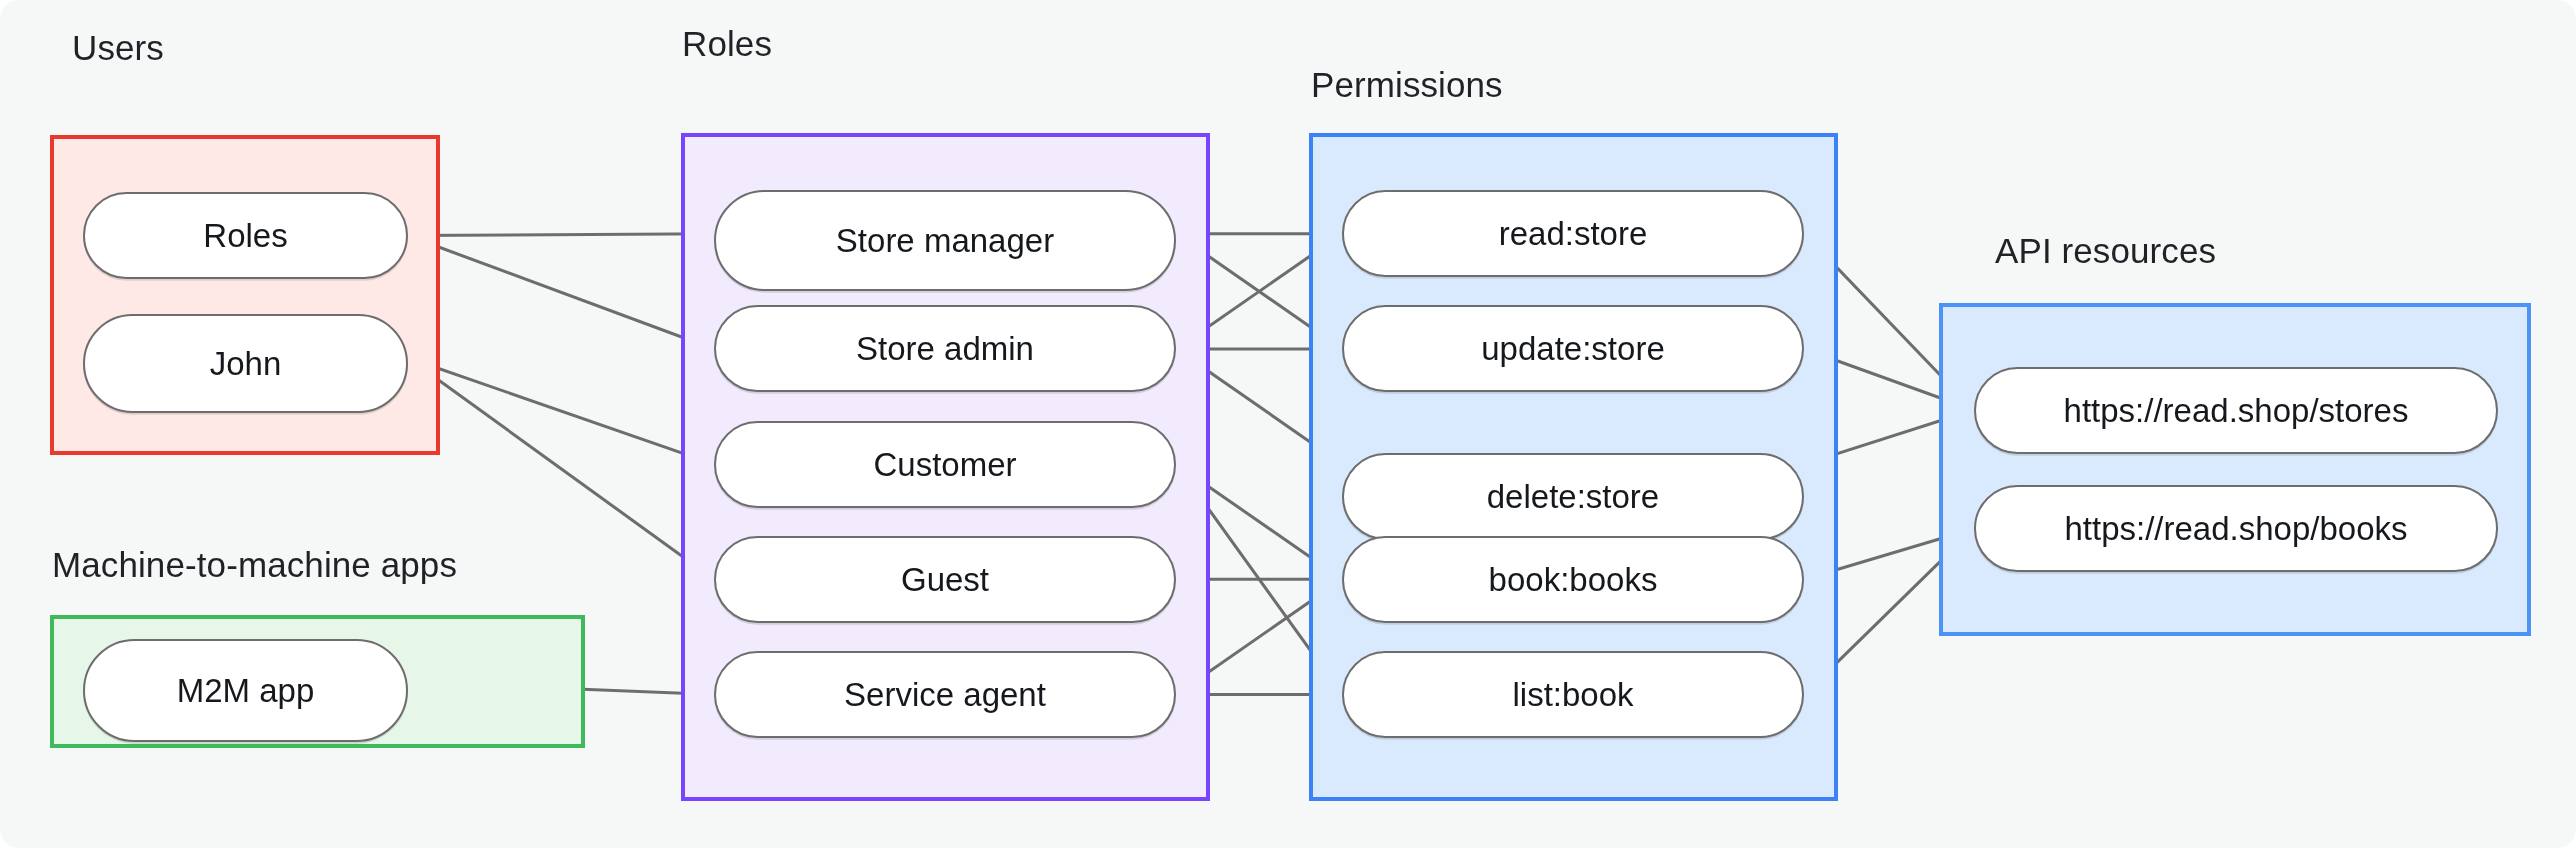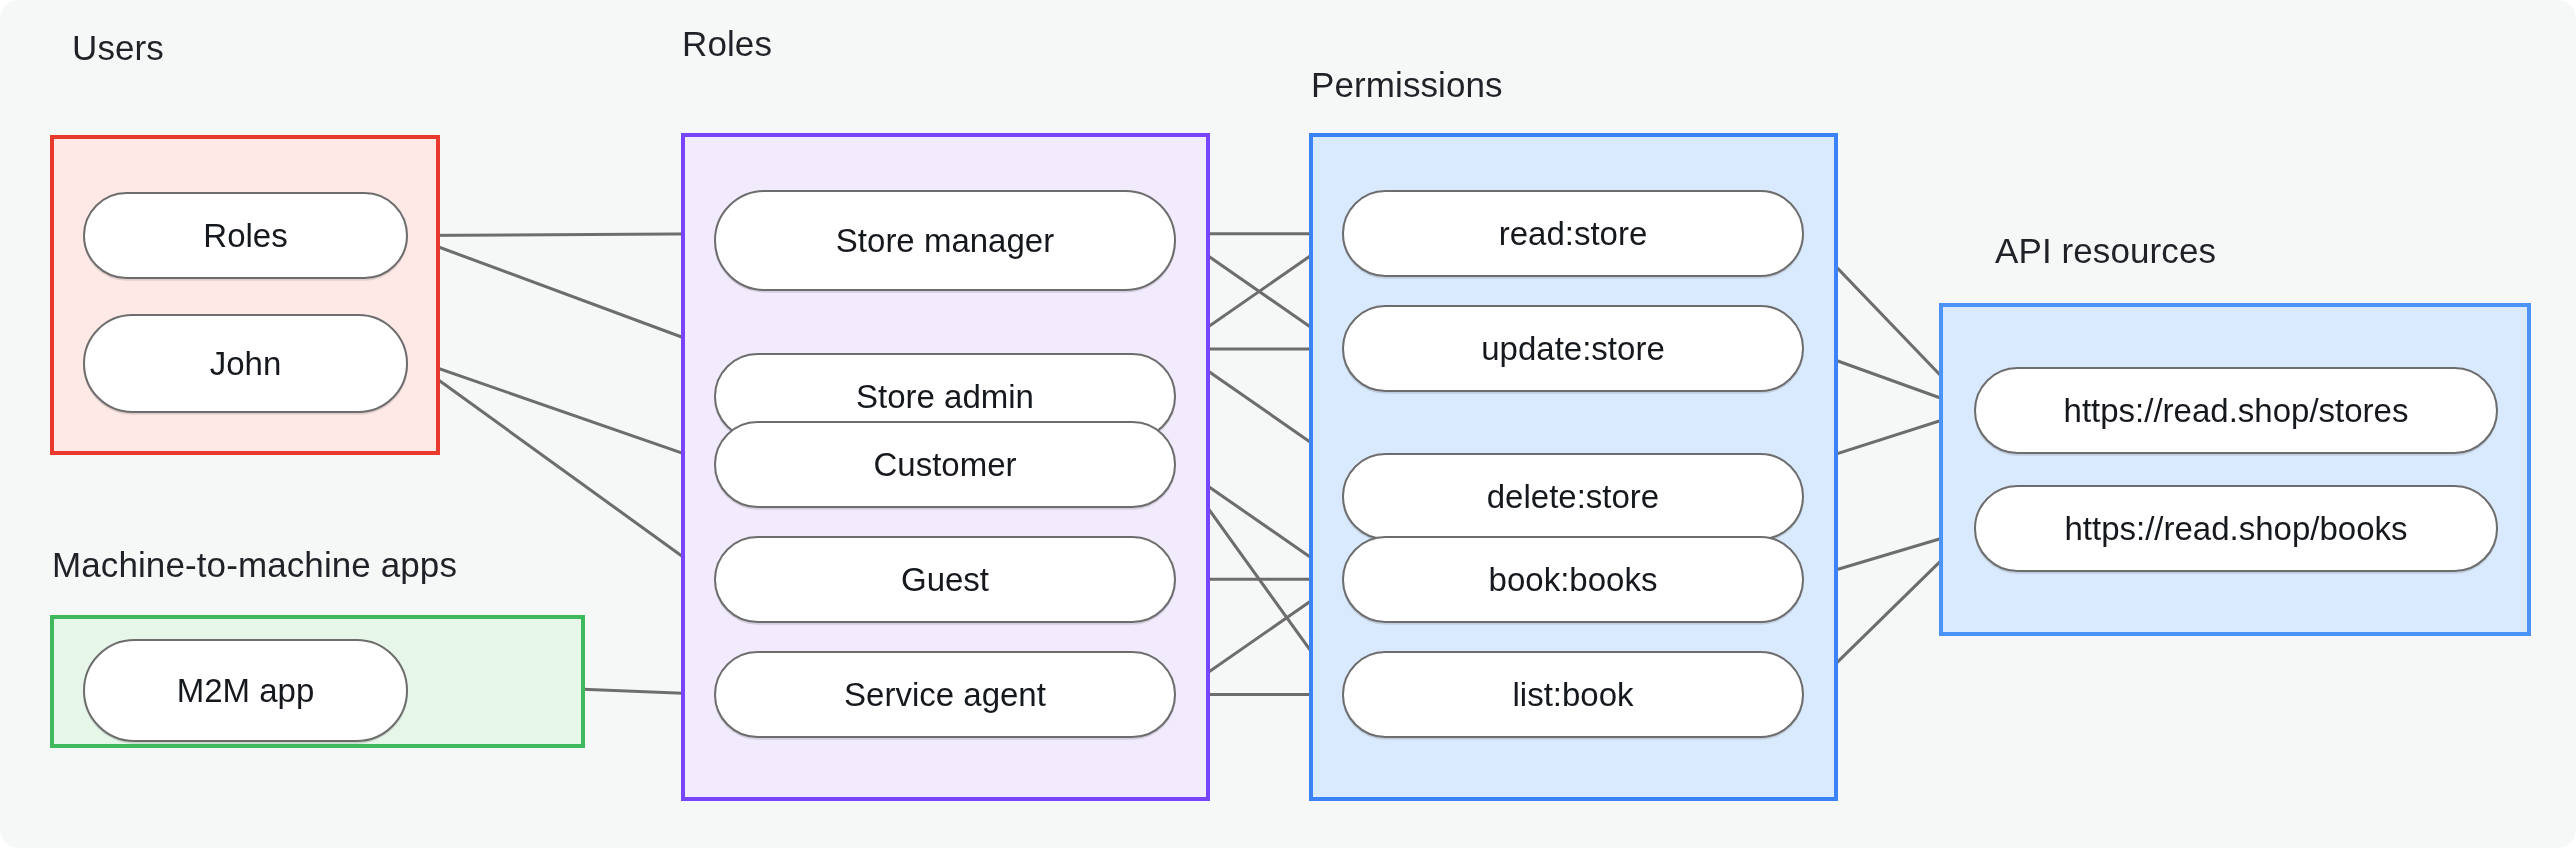--- a/index.html
+++ b/index.html
@@ -59,21 +59,21 @@
       <div class="group-box g-users" style="left: 50px; top: 135px; width: 390px; height: 320px; border-color: rgb(232, 57, 44); background: rgb(255, 233, 230);"></div>
       <div class="group-label" style="left: 52px; top: 28px; margin-left: 20px;">Users</div>
       <div class="pill" style="left: 83px; top: 192px; width: 325px; height: 87px;">Roles</div>
       <div class="pill" style="left: 83px; top: 314px; width: 325px; height: 99px;">John</div>
       <div class="group-box g-m2m" style="left: 50px; top: 615px; width: 535px; height: 133px; border-color: rgb(64, 185, 92); background: rgb(230, 247, 234);"></div>
       <div class="group-label" style="left: 52px; top: 545px;">Machine-to-machine apps</div>
       <div class="pill" style="left: 83px; top: 639px; width: 325px; height: 103px;">M2M app</div>
       <div class="group-box g-roles" style="left: 681px; top: 133px; width: 529px; height: 668px; border-color: rgb(119, 68, 255); background: rgb(242, 234, 253);"></div>
       <div class="group-label" style="left: 682px; top: 24.4px;">Roles</div>
       <div class="pill" style="left: 714px; top: 190px; width: 462px; height: 101px;">Store manager</div>
-      <div class="pill" style="left: 714px; top: 305px; width: 462px; height: 87px; margin-top: 48px;">Store admin</div>
+      <div class="pill" style="left: 714px; top: 305px; width: 462px; height: 87px;">Store admin</div>
       <div class="pill" style="left: 714px; top: 421px; width: 462px; height: 87px;">Customer</div>
       <div class="pill" style="left: 714px; top: 536px; width: 462px; height: 87px;">Guest</div>
       <div class="pill" style="left: 714px; top: 651px; width: 462px; height: 87px;">Service agent</div>
       <div class="group-box g-perms" style="left: 1309px; top: 133px; width: 529px; height: 668px; border-color: rgb(59, 130, 246); background: rgb(218, 234, 254);"></div>
       <div class="group-label" style="left: 1311px; top: 24.4px; margin-top: 41px;">Permissions</div>
       <div class="pill" style="left: 1342px; top: 190px; width: 462px; height: 87px;">read:store</div>
       <div class="pill" style="left: 1342px; top: 305px; width: 462px; height: 87px;">update:store</div>
       <div class="pill" style="left: 1342px; top: 421px; width: 462px; height: 87px; margin-top: 32px;">delete:store</div>
       <div class="pill" style="left: 1342px; top: 536px; width: 462px; height: 87px;">book:books</div>
       <div class="pill" style="left: 1342px; top: 651px; width: 462px; height: 87px;">list:book</div>

